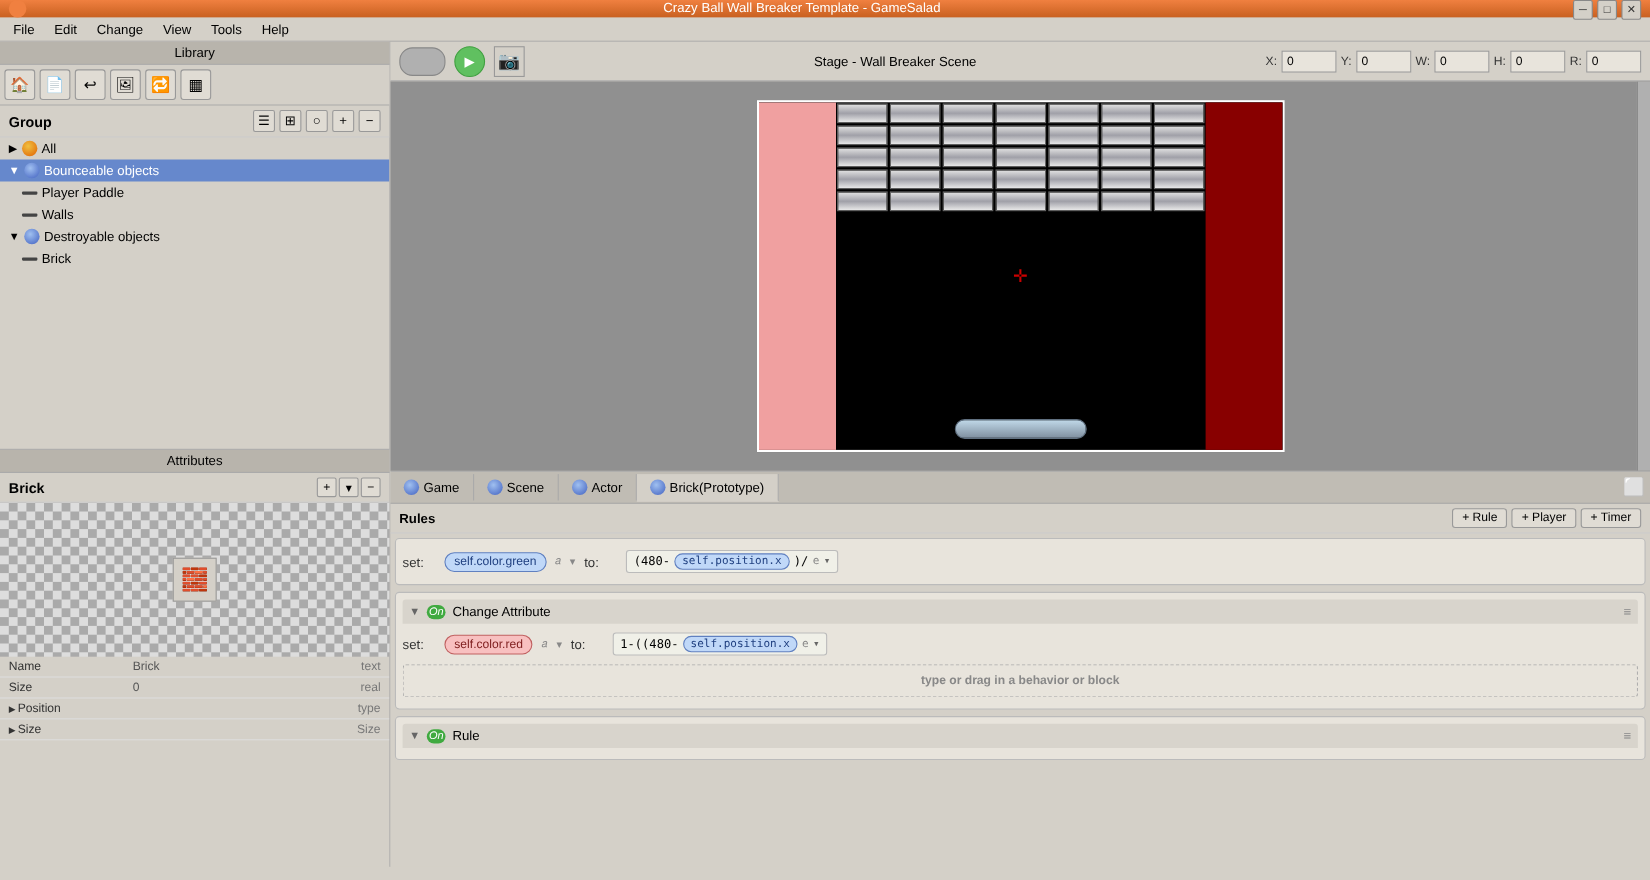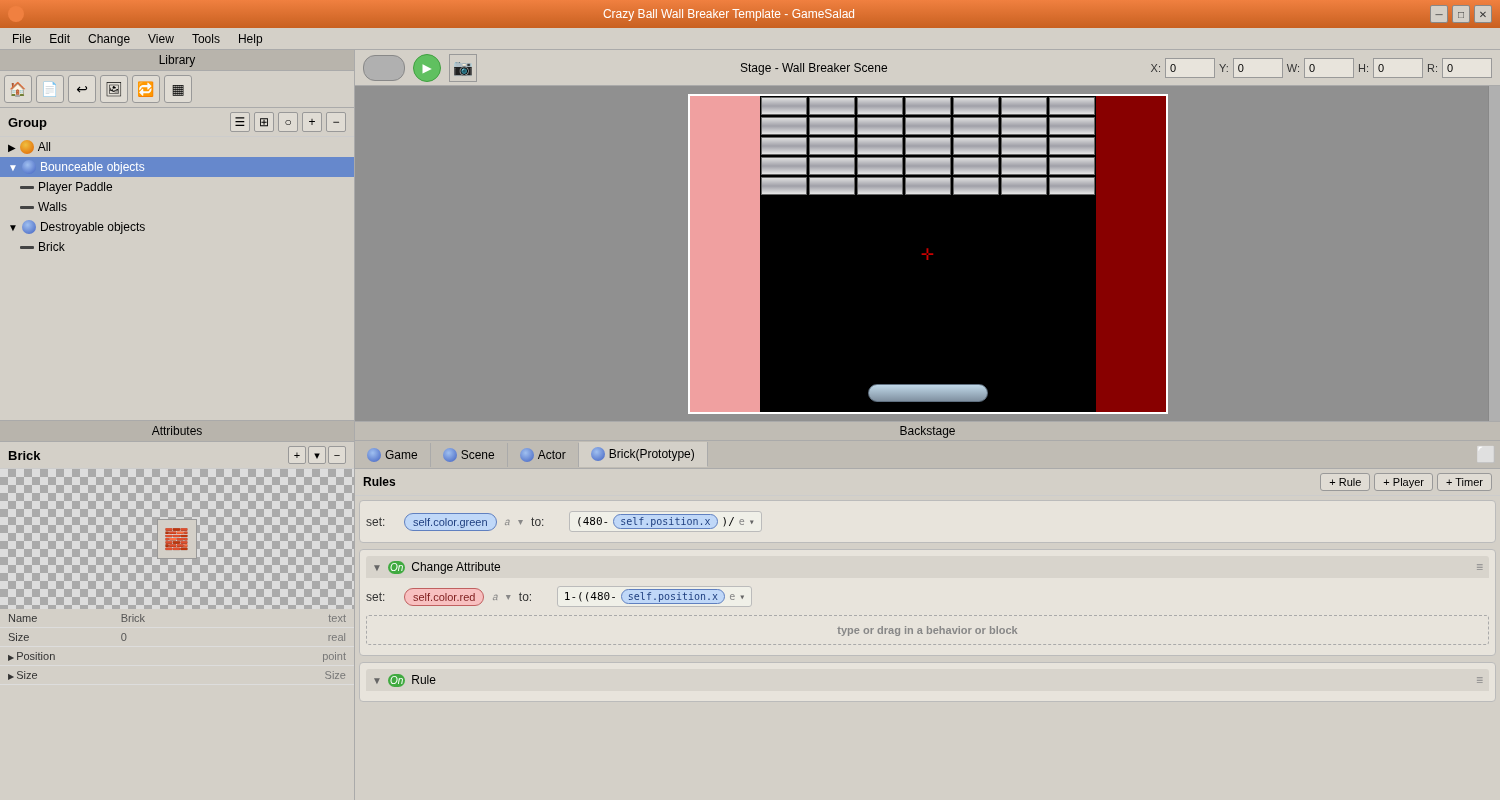--- a/index.html
+++ b/index.html
@@ -1,23 +1,23 @@
 <!DOCTYPE html>
 <html><head>
   <meta charset="utf-8">
   <style>
     * { box-sizing: border-box; margin: 0; padding: 0; }
     body { font-family: 'Segoe UI', Arial, sans-serif; font-size: 12px; background: #d4d0c8; overflow: hidden; width: 1500px; height: 800px; }
 
     
     #titlebar {
-      height: 28px;
+      height: 16px;
       background: linear-gradient(to bottom, #f08040, #c86020);
       display: flex;
-      align-items: center;
+      align-items: flex-start;
       justify-content: space-between;
       padding: 0 8px;
       color: white;
       font-size: 12px;
     }
     #titlebar-title { flex: 1; text-align: center; }
     #titlebar-controls { display: flex; gap: 4px; }
     .titlebar-btn {
       width: 18px; height: 18px;
       background: #d4d0c8;
@@ -608,21 +608,21 @@
           <span class="attr-type">text</span>
         </div>
         <div class="attr-row">
           <span class="attr-name">Size</span>
           <span class="attr-value">0</span>
           <span class="attr-type">real</span>
         </div>
         <div class="attr-row">
           <span class="attr-name"><span class="expand-tri">▶</span>Position</span>
           <span class="attr-value"></span>
-          <span class="attr-type">point</span>
+          <span class="attr-type">type</span>
         </div>
         <div class="attr-row">
           <span class="attr-name"><span class="expand-tri">▶</span>Size</span>
           <span class="attr-value"></span>
           <span class="attr-type">Size</span>
         </div>
       </div>
     </div>
   </div>
 
@@ -702,21 +702,20 @@
           </div>
         </div>
 
         <div class="stage-crosshair">✛</div>
 
         <div class="stage-paddle"></div>
       </div>
       <div id="stage-scrollbar"></div>
     </div>
 
-    <div id="backstage-label">Backstage</div>
 
     <div id="rules-area">
 
       <div id="rules-tabs">
         <div class="rules-tab">
           <div class="tab-icon"></div>
           <span>Game</span>
         </div>
         <div class="rules-tab">
           <div class="tab-icon"></div>

